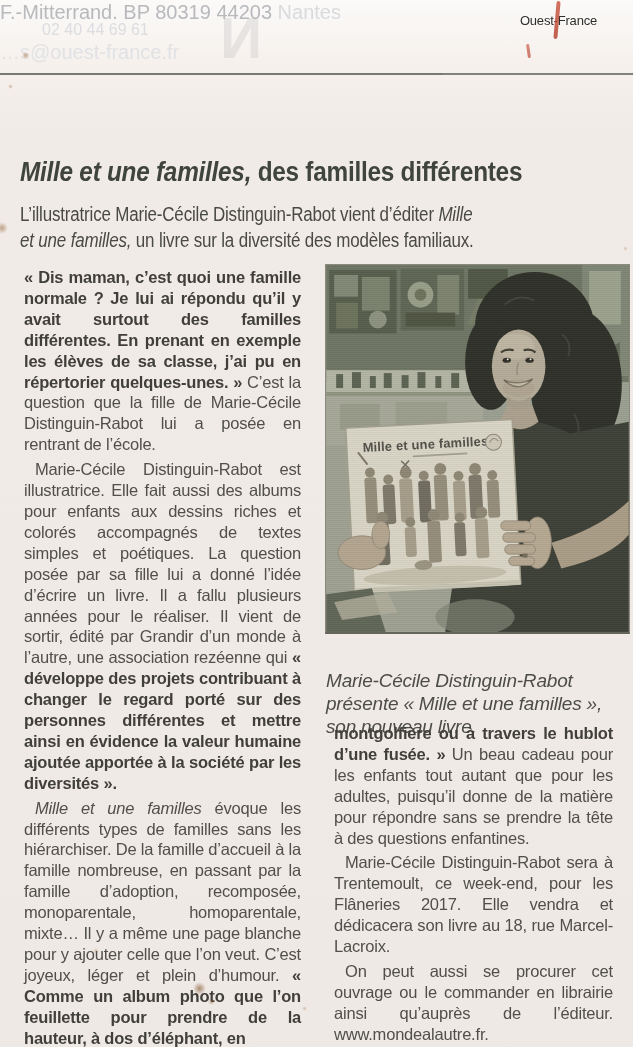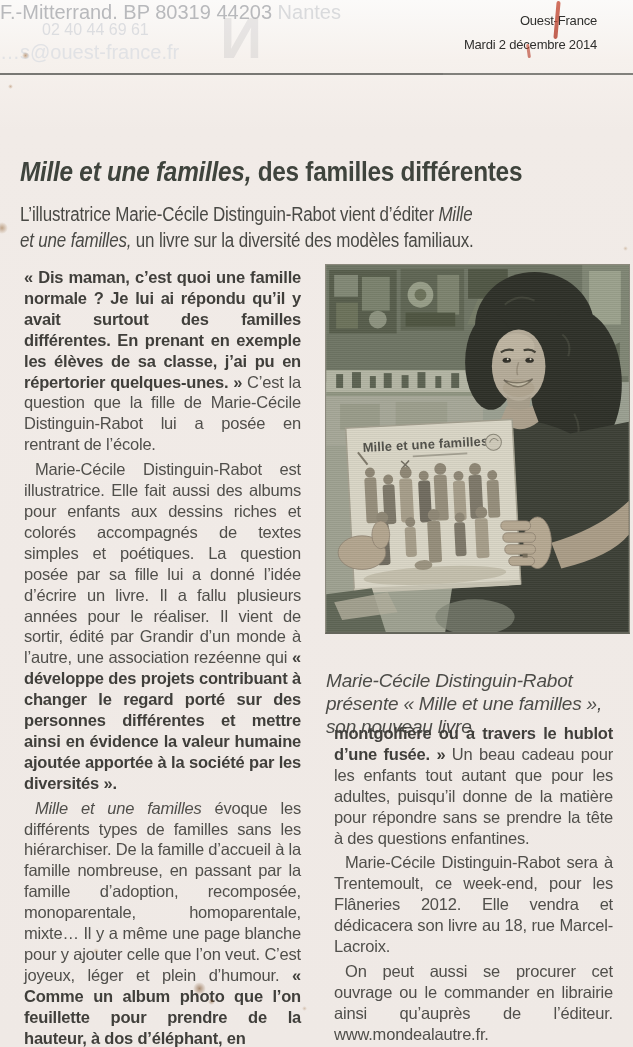--- a/index.html
+++ b/index.html
@@ -87,21 +87,20 @@
 
 <div class="scan">
 
   <div class="ghost ghost-address"><span>F.-Mitterrand. BP 80319 44203 </span><span class="fade">Nantes</span></div>
   <div class="ghost ghost-phone">02 40 44 69 61</div>
   <div class="ghost ghost-email">…s@ouest-france.fr</div>
   <div class="ghost-n">N</div>
 
   <div class="masthead">
     <div class="pub">Ouest-France</div>
-    <div class="date">Mardi 2 décembre 2014</div>
   </div>
 
   <div class="redmark red1"></div>
   <div class="redmark red2"></div>
 
   <div class="rule"></div>
 
   <h1 class="headline"><span class="it">Mille et une familles,</span><span> des familles différentes</span></h1>
   <div class="standfirst">
     <div><span class="seg-r">L’illustratrice Marie-Cécile Distinguin-Rabot vient d’éditer </span><span class="seg-i">Mille</span></div>
@@ -240,21 +239,21 @@
       <path d="M0,332 l46,-6 l14,44 l-60,0 Z" fill="#5e6455"></path>
       <path d="M8,340 l54,-10 l10,20 l-56,8 Z" fill="#b0ac9b" opacity=".8"></path>
       <ellipse cx="150" cy="355" rx="40" ry="18" fill="#7e8273" opacity=".7"></ellipse>
     </svg>
   </div>
 
   <div class="caption">Marie-Cécile Distinguin-Rabot présente « Mille et une familles », son nouveau livre.</div>
 
   <div class="col col-right">
     <p><span class="seg-b">montgolfière ou à travers le hublot d’une fusée. »</span><span class="seg-r"> Un beau cadeau pour les enfants tout autant que pour les adultes, puisqu’il donne de la matière pour répondre sans se prendre la tête à des questions enfantines.</span></p>
-    <p class="ind"><span class="seg-r">Marie-Cécile Distinguin-Rabot sera à Trentemoult, ce week-end, pour les Flâneries 2012. Elle vendra et dédicacera son livre au 18, rue Marcel-Lacroix.</span></p>
+    <p class="ind"><span class="seg-r">Marie-Cécile Distinguin-Rabot sera à Trentemoult, ce week-end, pour les Flâneries 2017. Elle vendra et dédicacera son livre au 18, rue Marcel-Lacroix.</span></p>
     <p class="ind"><span class="seg-r">On peut aussi se procurer cet ouvrage ou le commander en librairie ainsi qu’auprès de l’éditeur. www.mondealautre.fr.</span></p>
   </div>
 
   <div class="stain" style="left:22px;top:52px;width:7px;height:7px;background:radial-gradient(circle,rgba(150,95,45,.55),transparent 70%)"></div>
   <div class="stain" style="left:8px;top:84px;width:5px;height:5px;background:radial-gradient(circle,rgba(150,95,45,.4),transparent 70%)"></div>
   <div class="stain" style="left:-4px;top:222px;width:12px;height:12px;background:radial-gradient(circle,rgba(140,90,40,.5),transparent 70%)"></div>
   <div class="stain" style="left:93px;top:948px;width:6px;height:6px;background:radial-gradient(circle,rgba(150,100,50,.35),transparent 70%)"></div>
   <div class="stain" style="left:193px;top:982px;width:13px;height:13px;background:radial-gradient(circle,rgba(120,75,35,.6),transparent 70%)"></div>
   <div class="stain" style="left:208px;top:998px;width:7px;height:7px;background:radial-gradient(circle,rgba(120,75,35,.45),transparent 70%)"></div>
   <div class="stain" style="left:302px;top:1006px;width:5px;height:5px;background:radial-gradient(circle,rgba(150,100,50,.3),transparent 70%)"></div>

